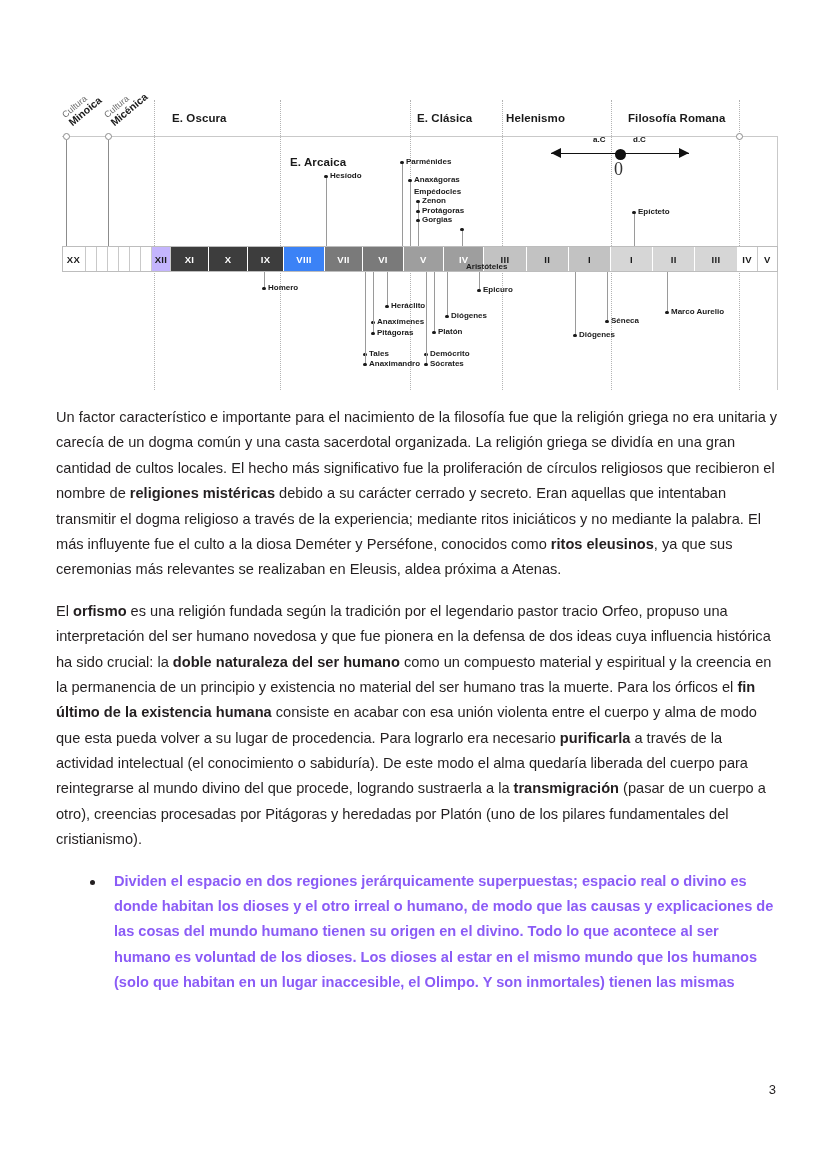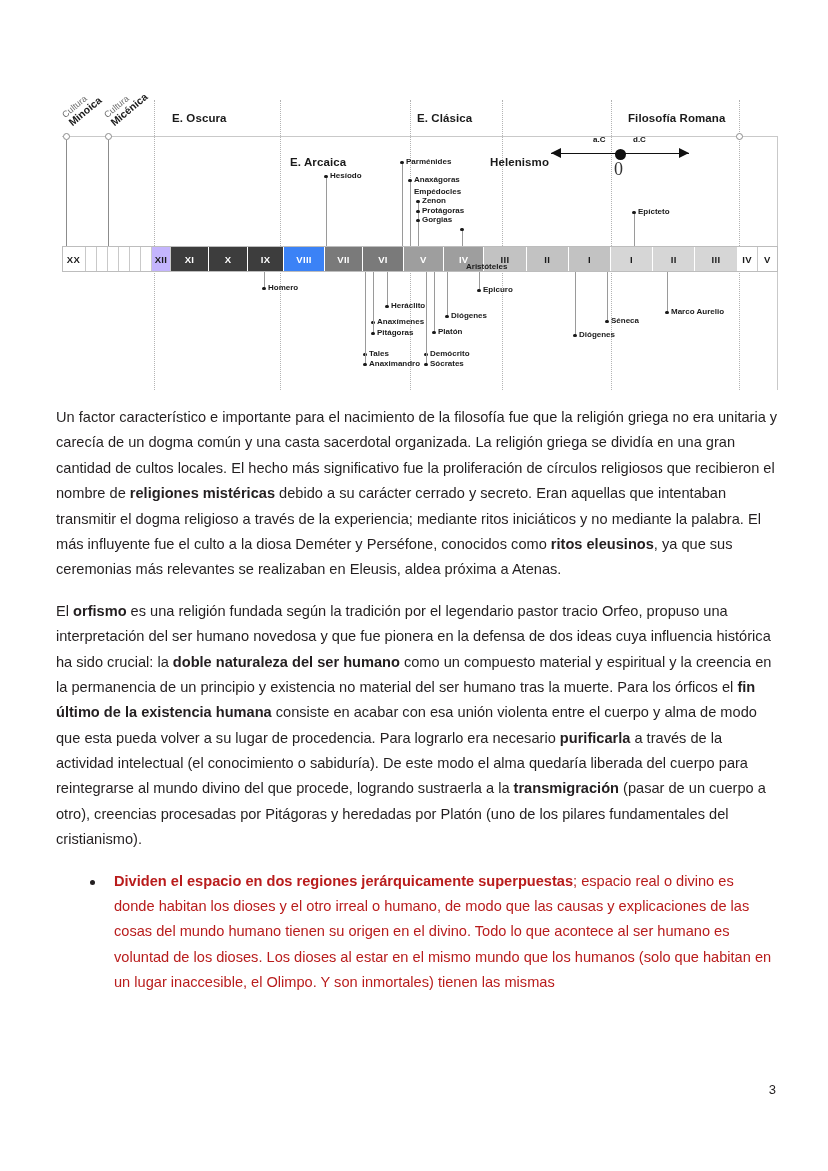--- a/index.html
+++ b/index.html
@@ -124,22 +124,23 @@
     position:absolute; left:56px; top:405px; width:722px;
   }
   #doc p {
     margin:0 0 16px 0;
     font-size:14.6px; line-height:1.74; color:#231f20;
     text-align:left;
   }
   #doc p b { font-weight:bold;margin-top:48px; }
   ul.bullets { margin:4px 0 0 0; padding:0 0 0 30px; list-style:none; }
   ul.bullets li {
-    position:relative; font-size:14.6px; line-height:1.74; color:#b91c1c;
+    position:relative; font-size:14.6px; line-height:1.74; color:#8b5cf6;
     padding-left:28px;
+    font-weight:bold;
   }
   ul.bullets li .bullet-dot {
     position:absolute; left:4px; top:11px;
     width:5px; height:5px; border-radius:50%; background:#231f20;
   }
 
   #pagenum {
     position:absolute; right:52px; top:1082px;
     font-size:13px; color:#231f20;
   }
@@ -171,21 +172,21 @@
         <span class="c2">Micénica</span>
       </div>
       <div class="ring" style="left: 43px; top: 33px;"></div>
       <div class="culture-stem" style="left: 46px; top: 40px; height: 132px;"></div>
       <div class="ring" style="left: 674px; top: 33px;"></div>
     </div>
   <div class="fig-layer" id="era-layer">
       <div class="era-label" style="left: 110px;">E. Oscura</div>
       <div class="era-label" style="left: 228px; margin-top: 44px;">E. Arcaica</div>
       <div class="era-label" style="left: 355px;">E. Clásica</div>
-      <div class="era-label" style="left: 428px; margin-top: 44px;">Helenismo</div>
+      <div class="era-label" style="left: 444px;">Helenismo</div>
       <div class="era-label" style="left: 566px;">Filosofía Romana</div>
     </div>
 
   <div id="band">
       <div class="cell" style="width: 26px; background: rgb(255, 255, 255); color: rgb(26, 26, 26); border-right: 1px solid rgb(201, 201, 201);">XX</div>
       <div class="cell" style="width: 12px; background: rgb(255, 255, 255); color: rgb(26, 26, 26); border-right: 1px solid rgb(201, 201, 201);"></div>
       <div class="cell" style="width: 12px; background: rgb(255, 255, 255); color: rgb(26, 26, 26); border-right: 1px solid rgb(201, 201, 201);"></div>
       <div class="cell" style="width: 12px; background: rgb(255, 255, 255); color: rgb(26, 26, 26); border-right: 1px solid rgb(201, 201, 201);"></div>
       <div class="cell" style="width: 12px; background: rgb(255, 255, 255); color: rgb(26, 26, 26); border-right: 1px solid rgb(201, 201, 201);"></div>
       <div class="cell" style="width: 12px; background: rgb(255, 255, 255); color: rgb(26, 26, 26); border-right: 1px solid rgb(201, 201, 201);"></div>

